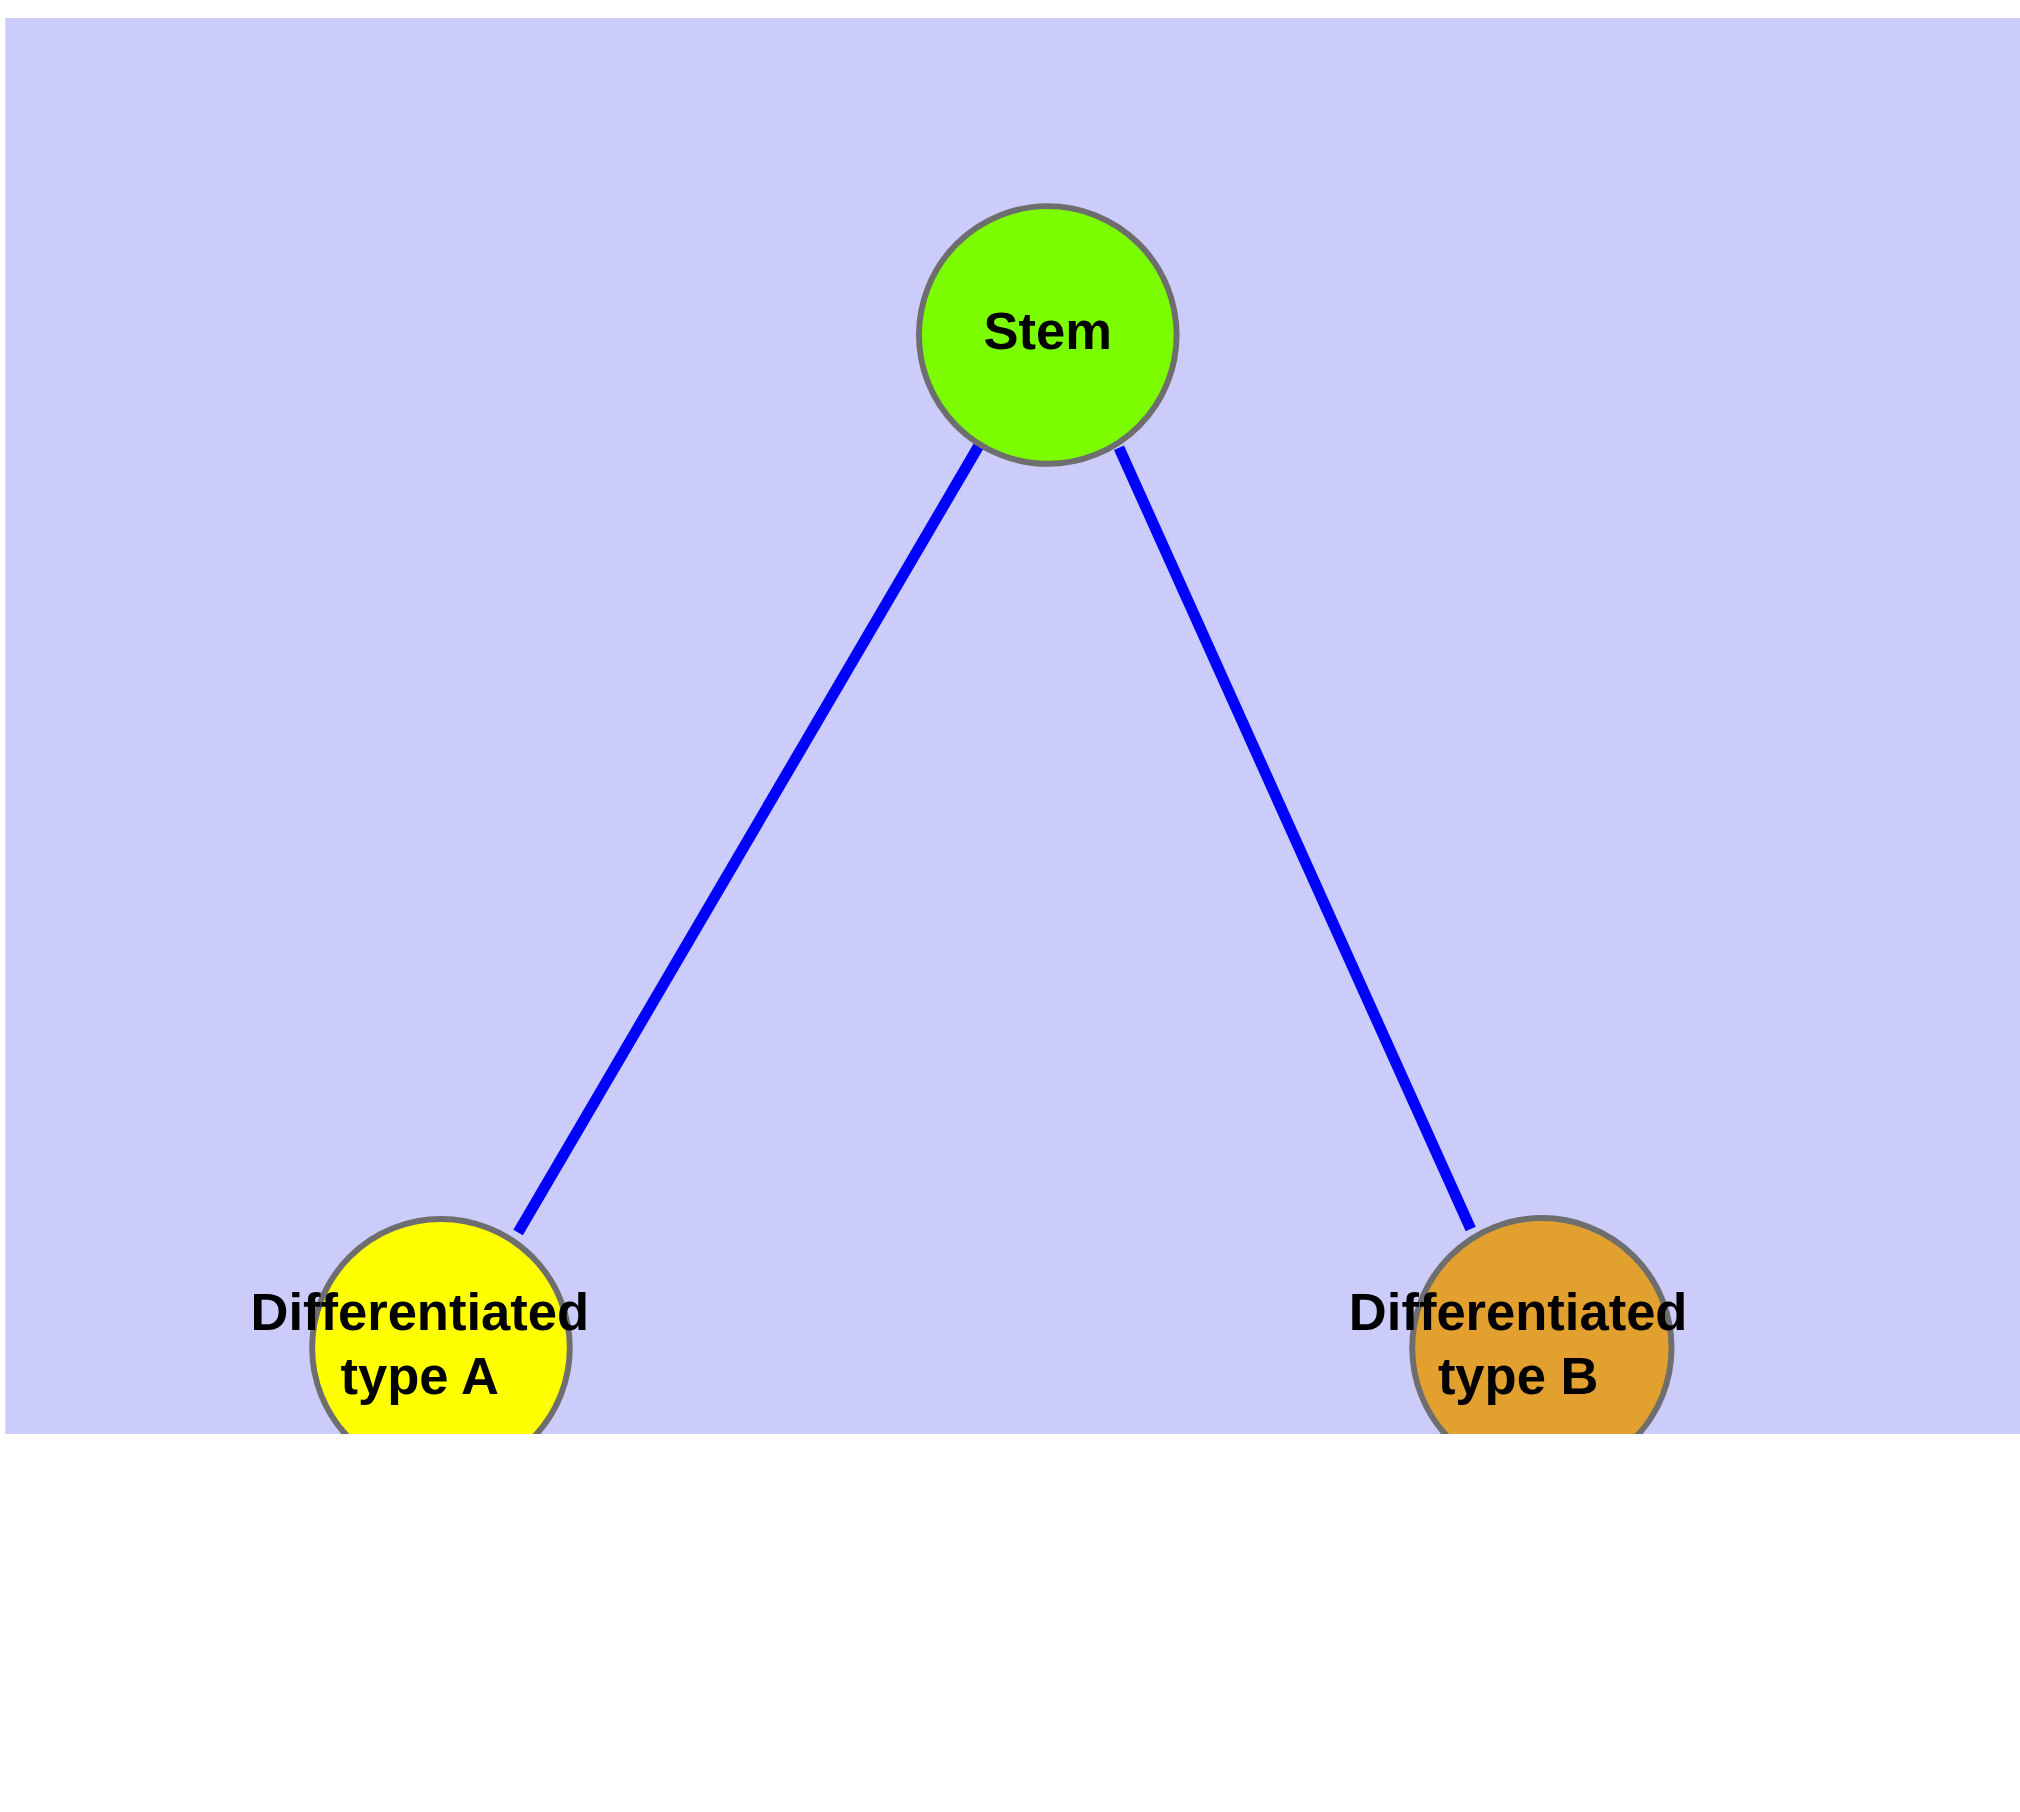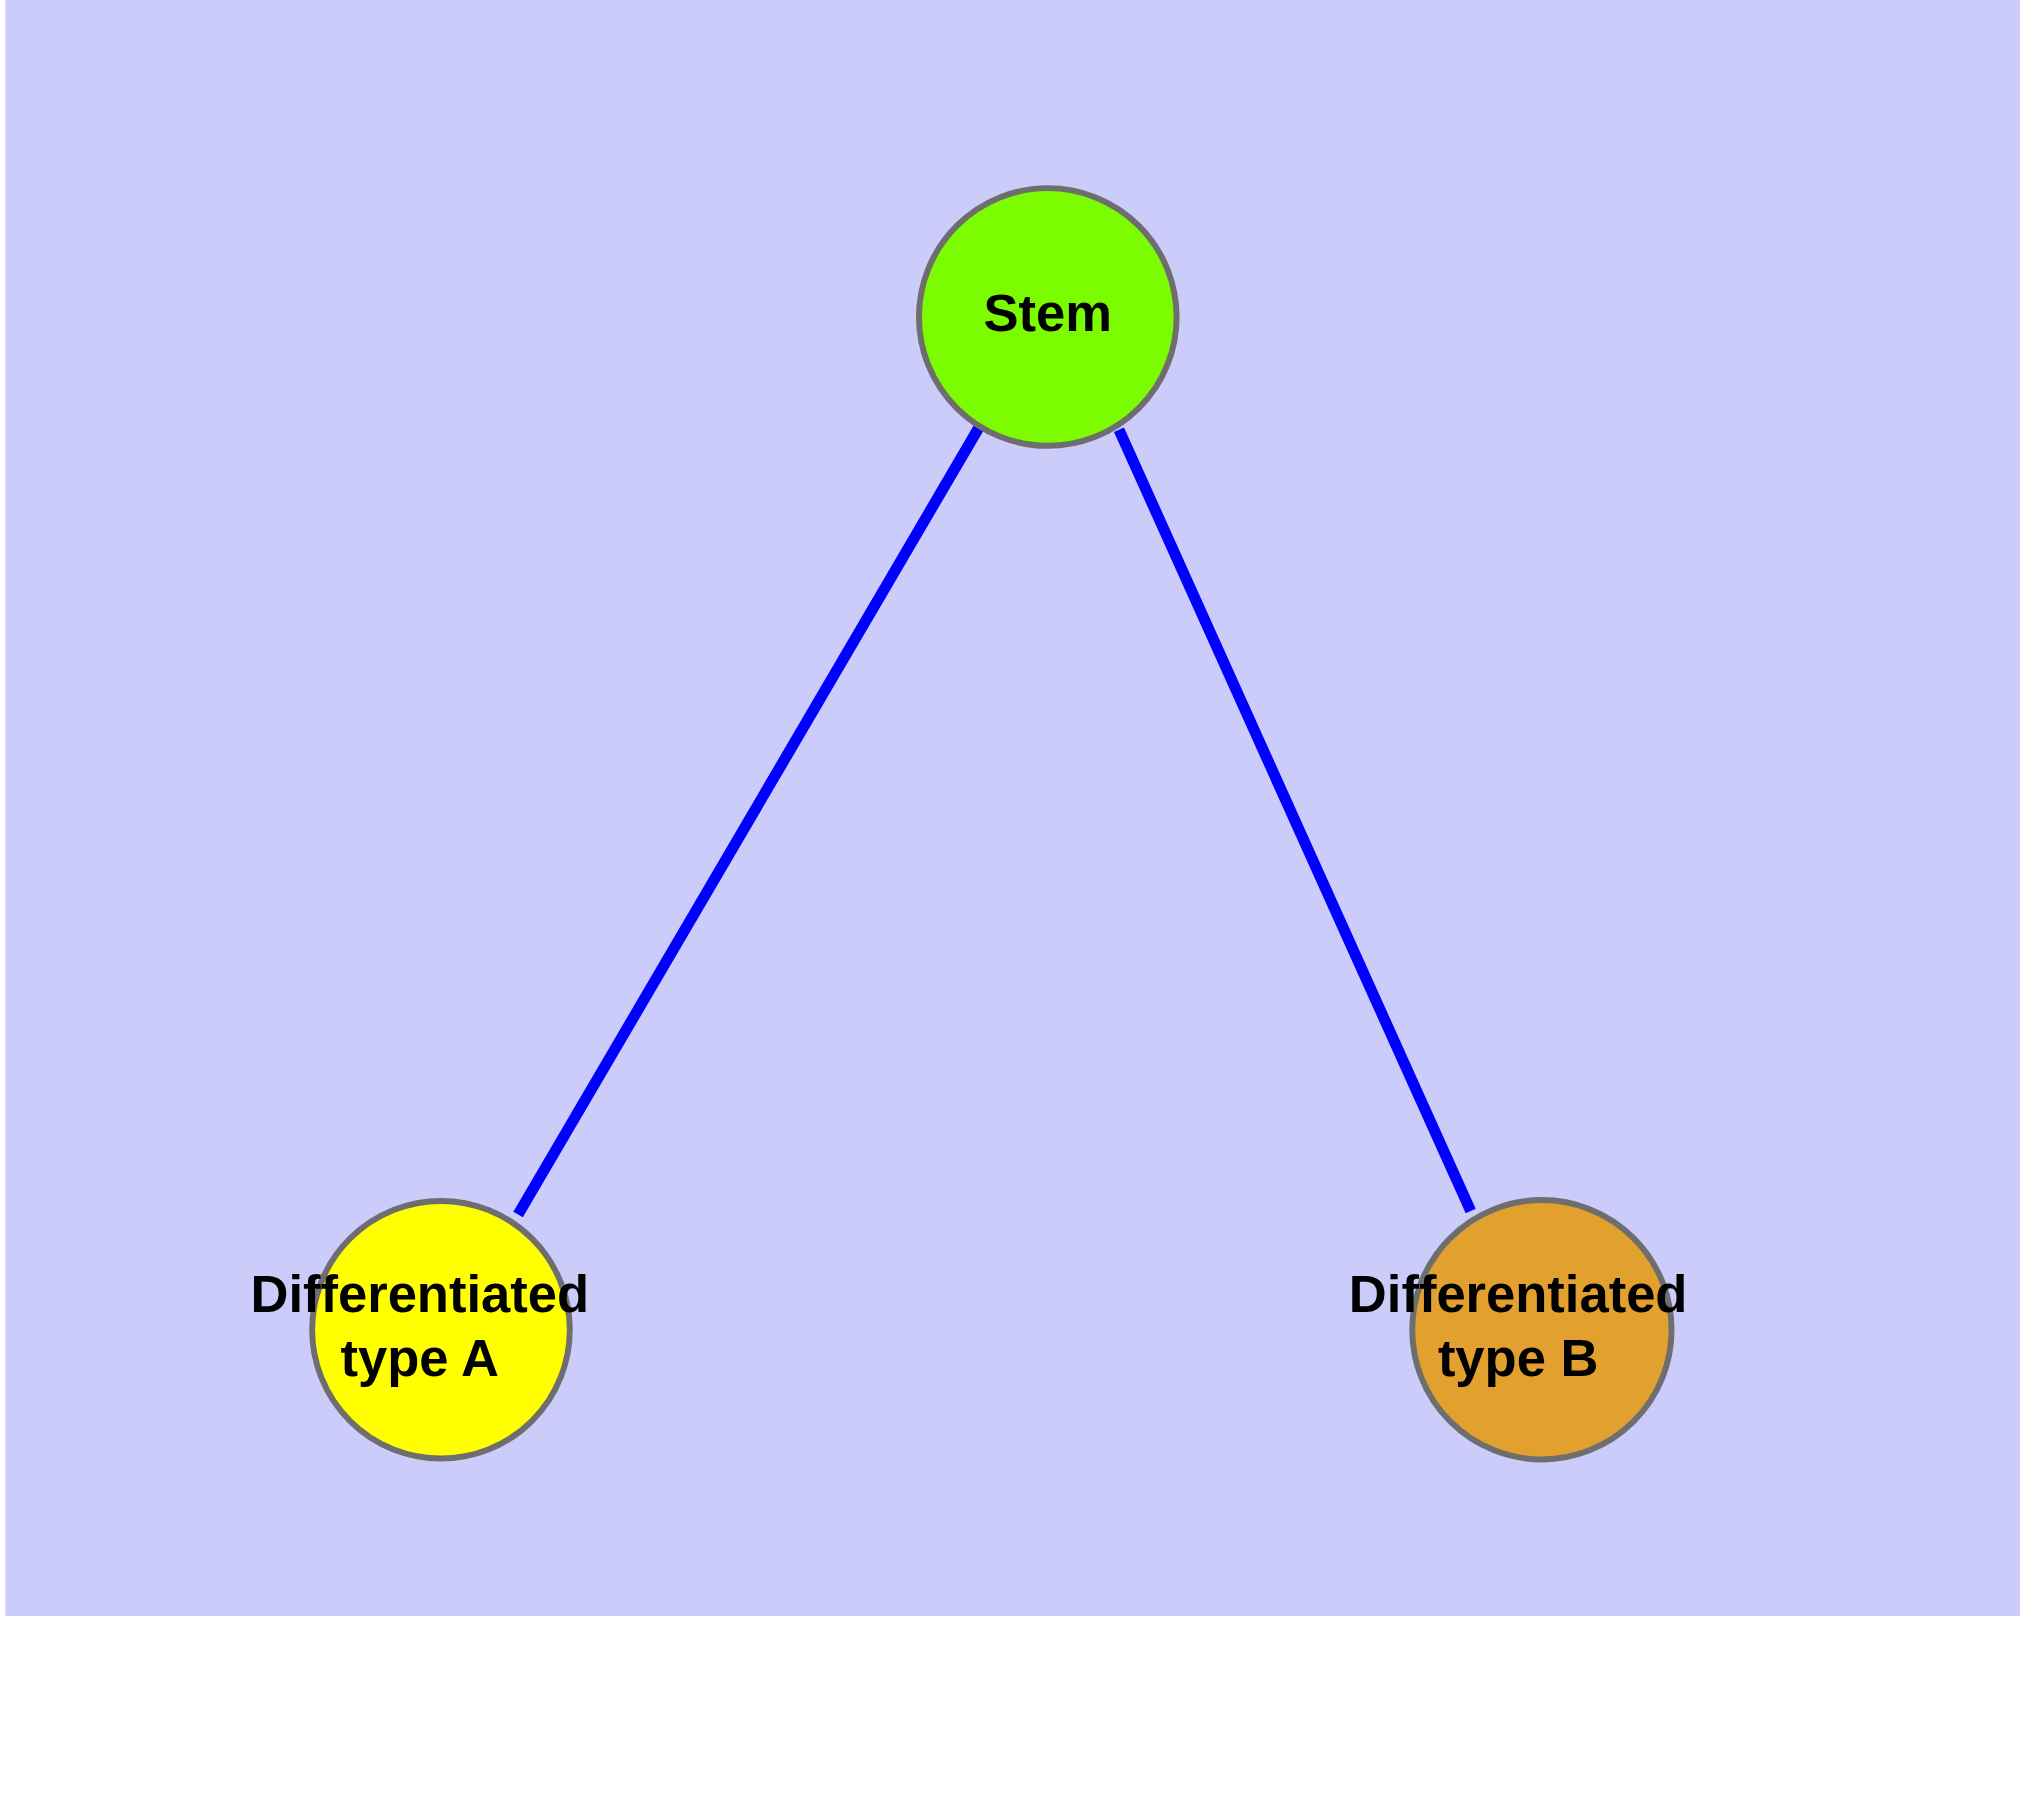--- a/index.html
+++ b/index.html
@@ -3,23 +3,24 @@
 <meta charset="utf-8">
 <style>
   html, body {
     margin: 0;
     padding: 0;
     background: #ffffff;
   }
   #canvas {
     position: relative;
     width: 2021px;
-    height: 1616px;
+    height: 1416px;
     overflow: hidden;
     font-family: "Liberation Sans", sans-serif;
+    margin-top: 18px;
   }
   #graph-svg {
     position: absolute;
     left: 0;
     top: 0;
     width: 2021px;
     height: 1812px;
     display: block;
   }
   .node-label {

